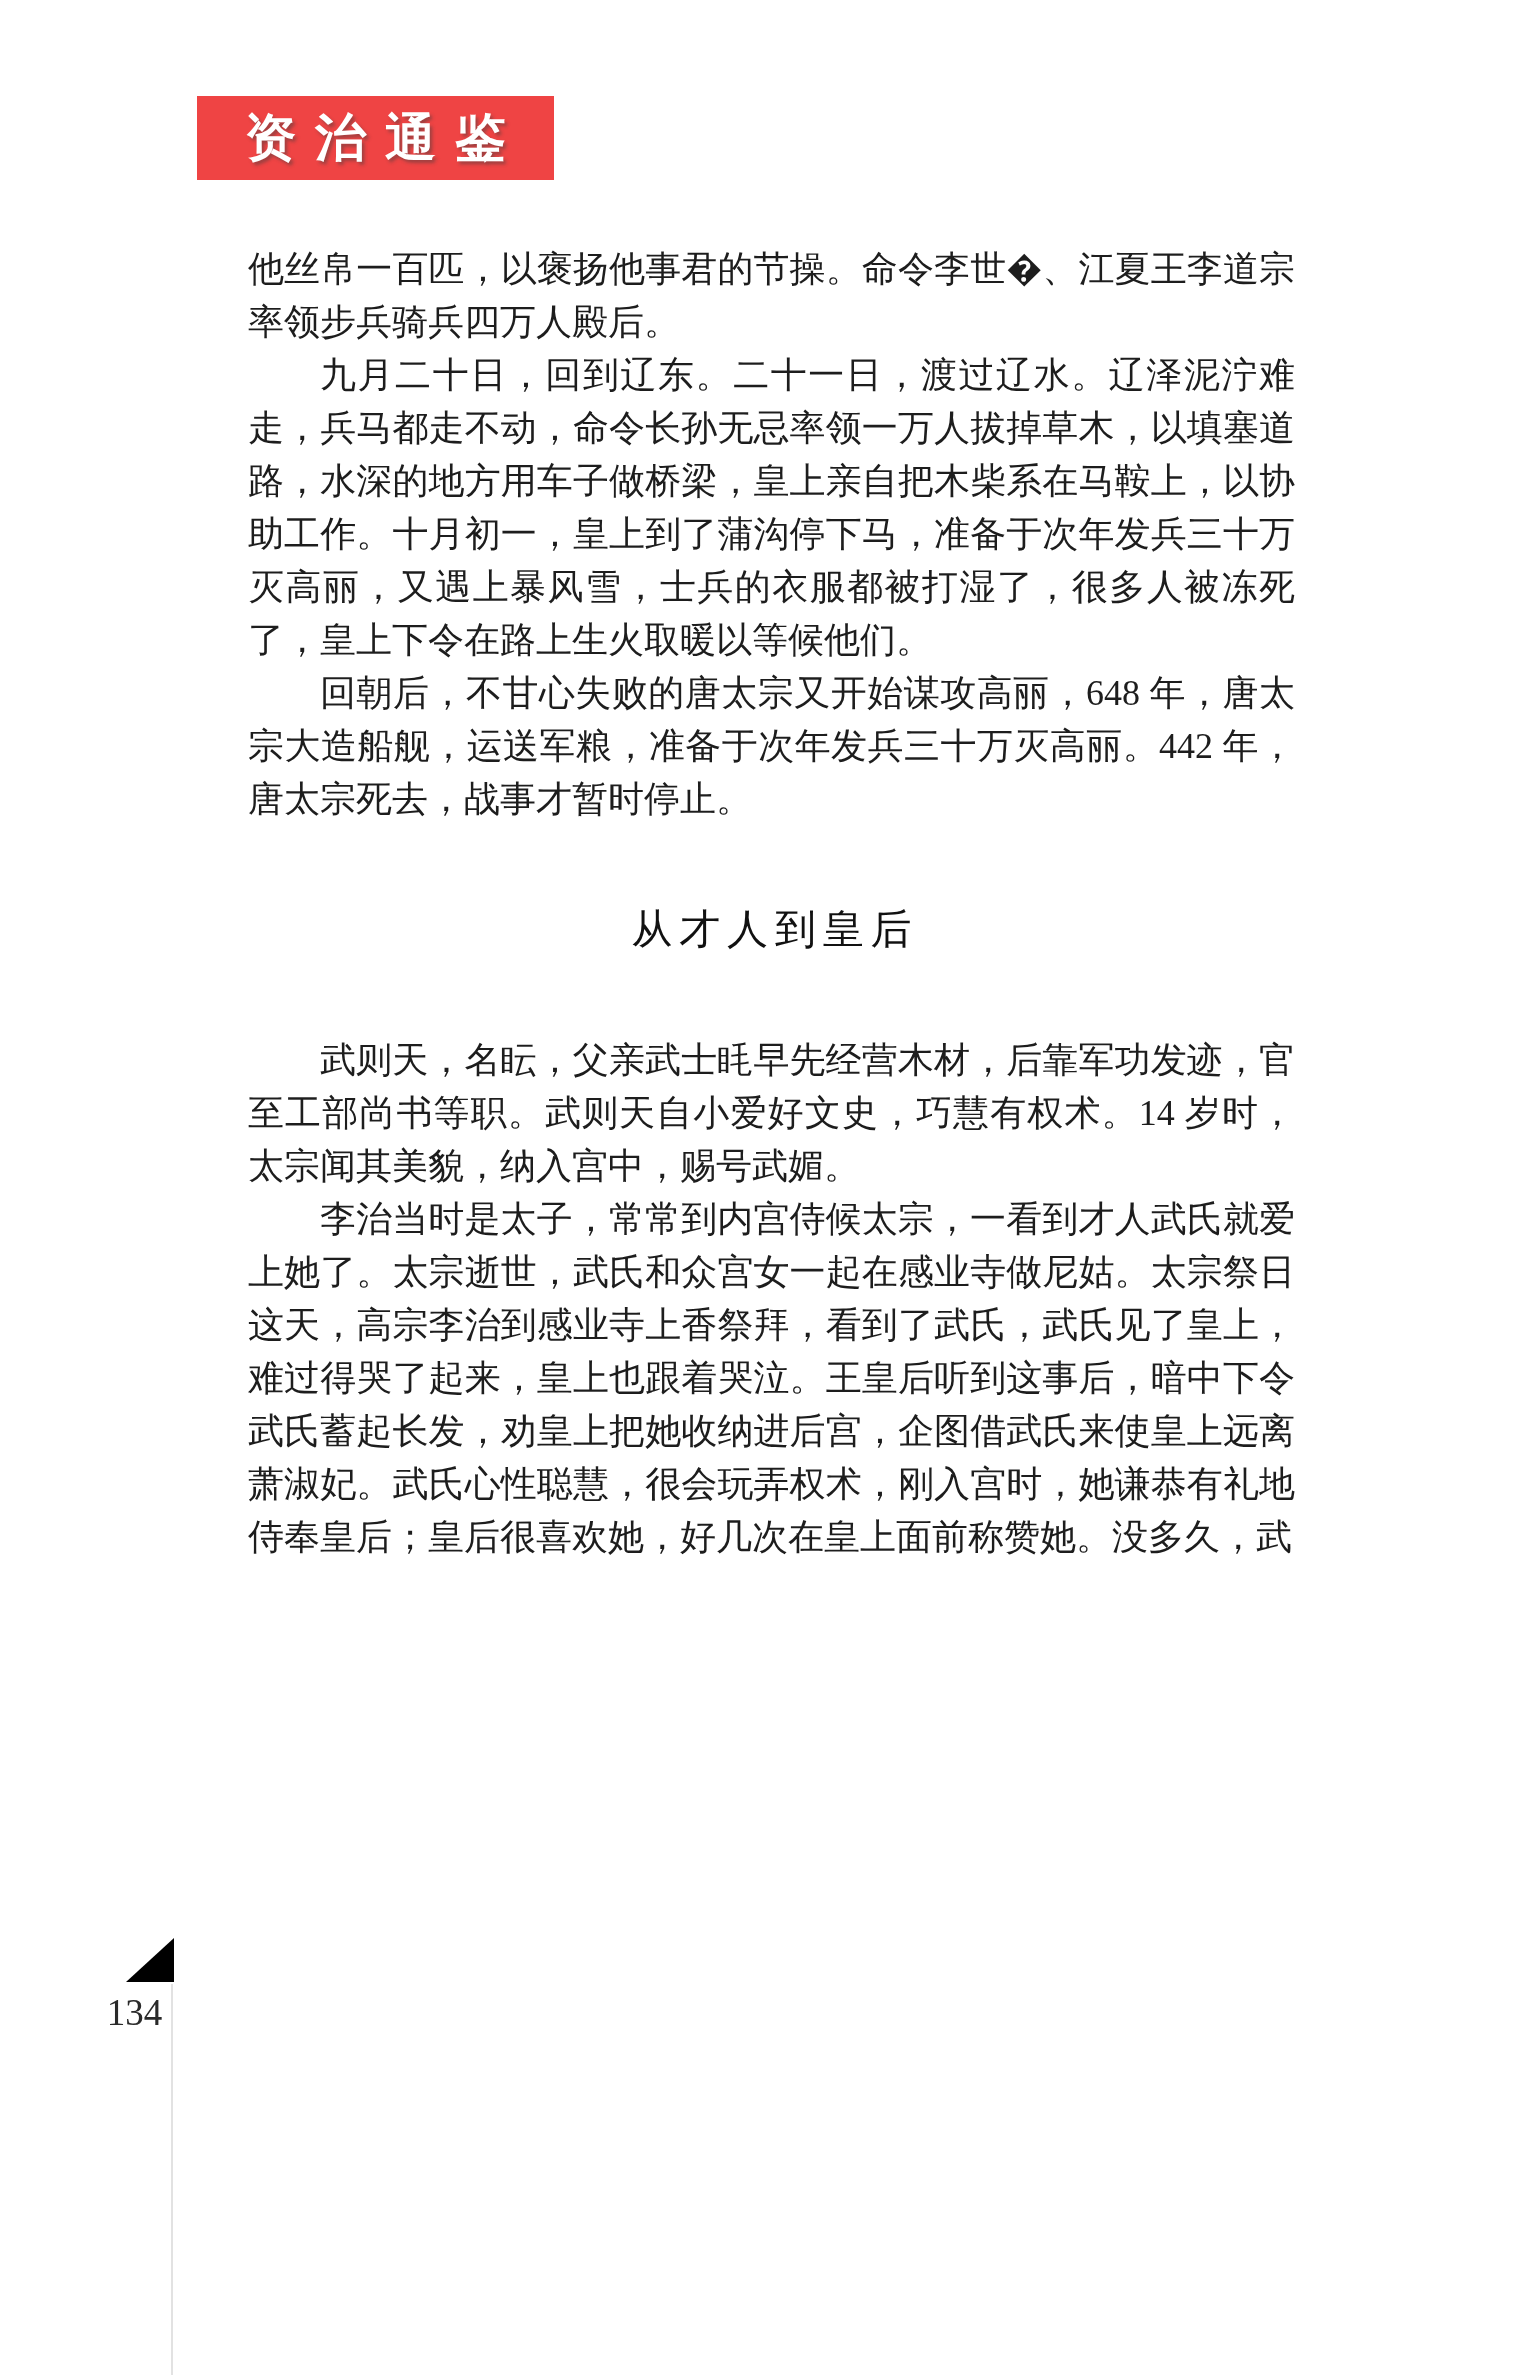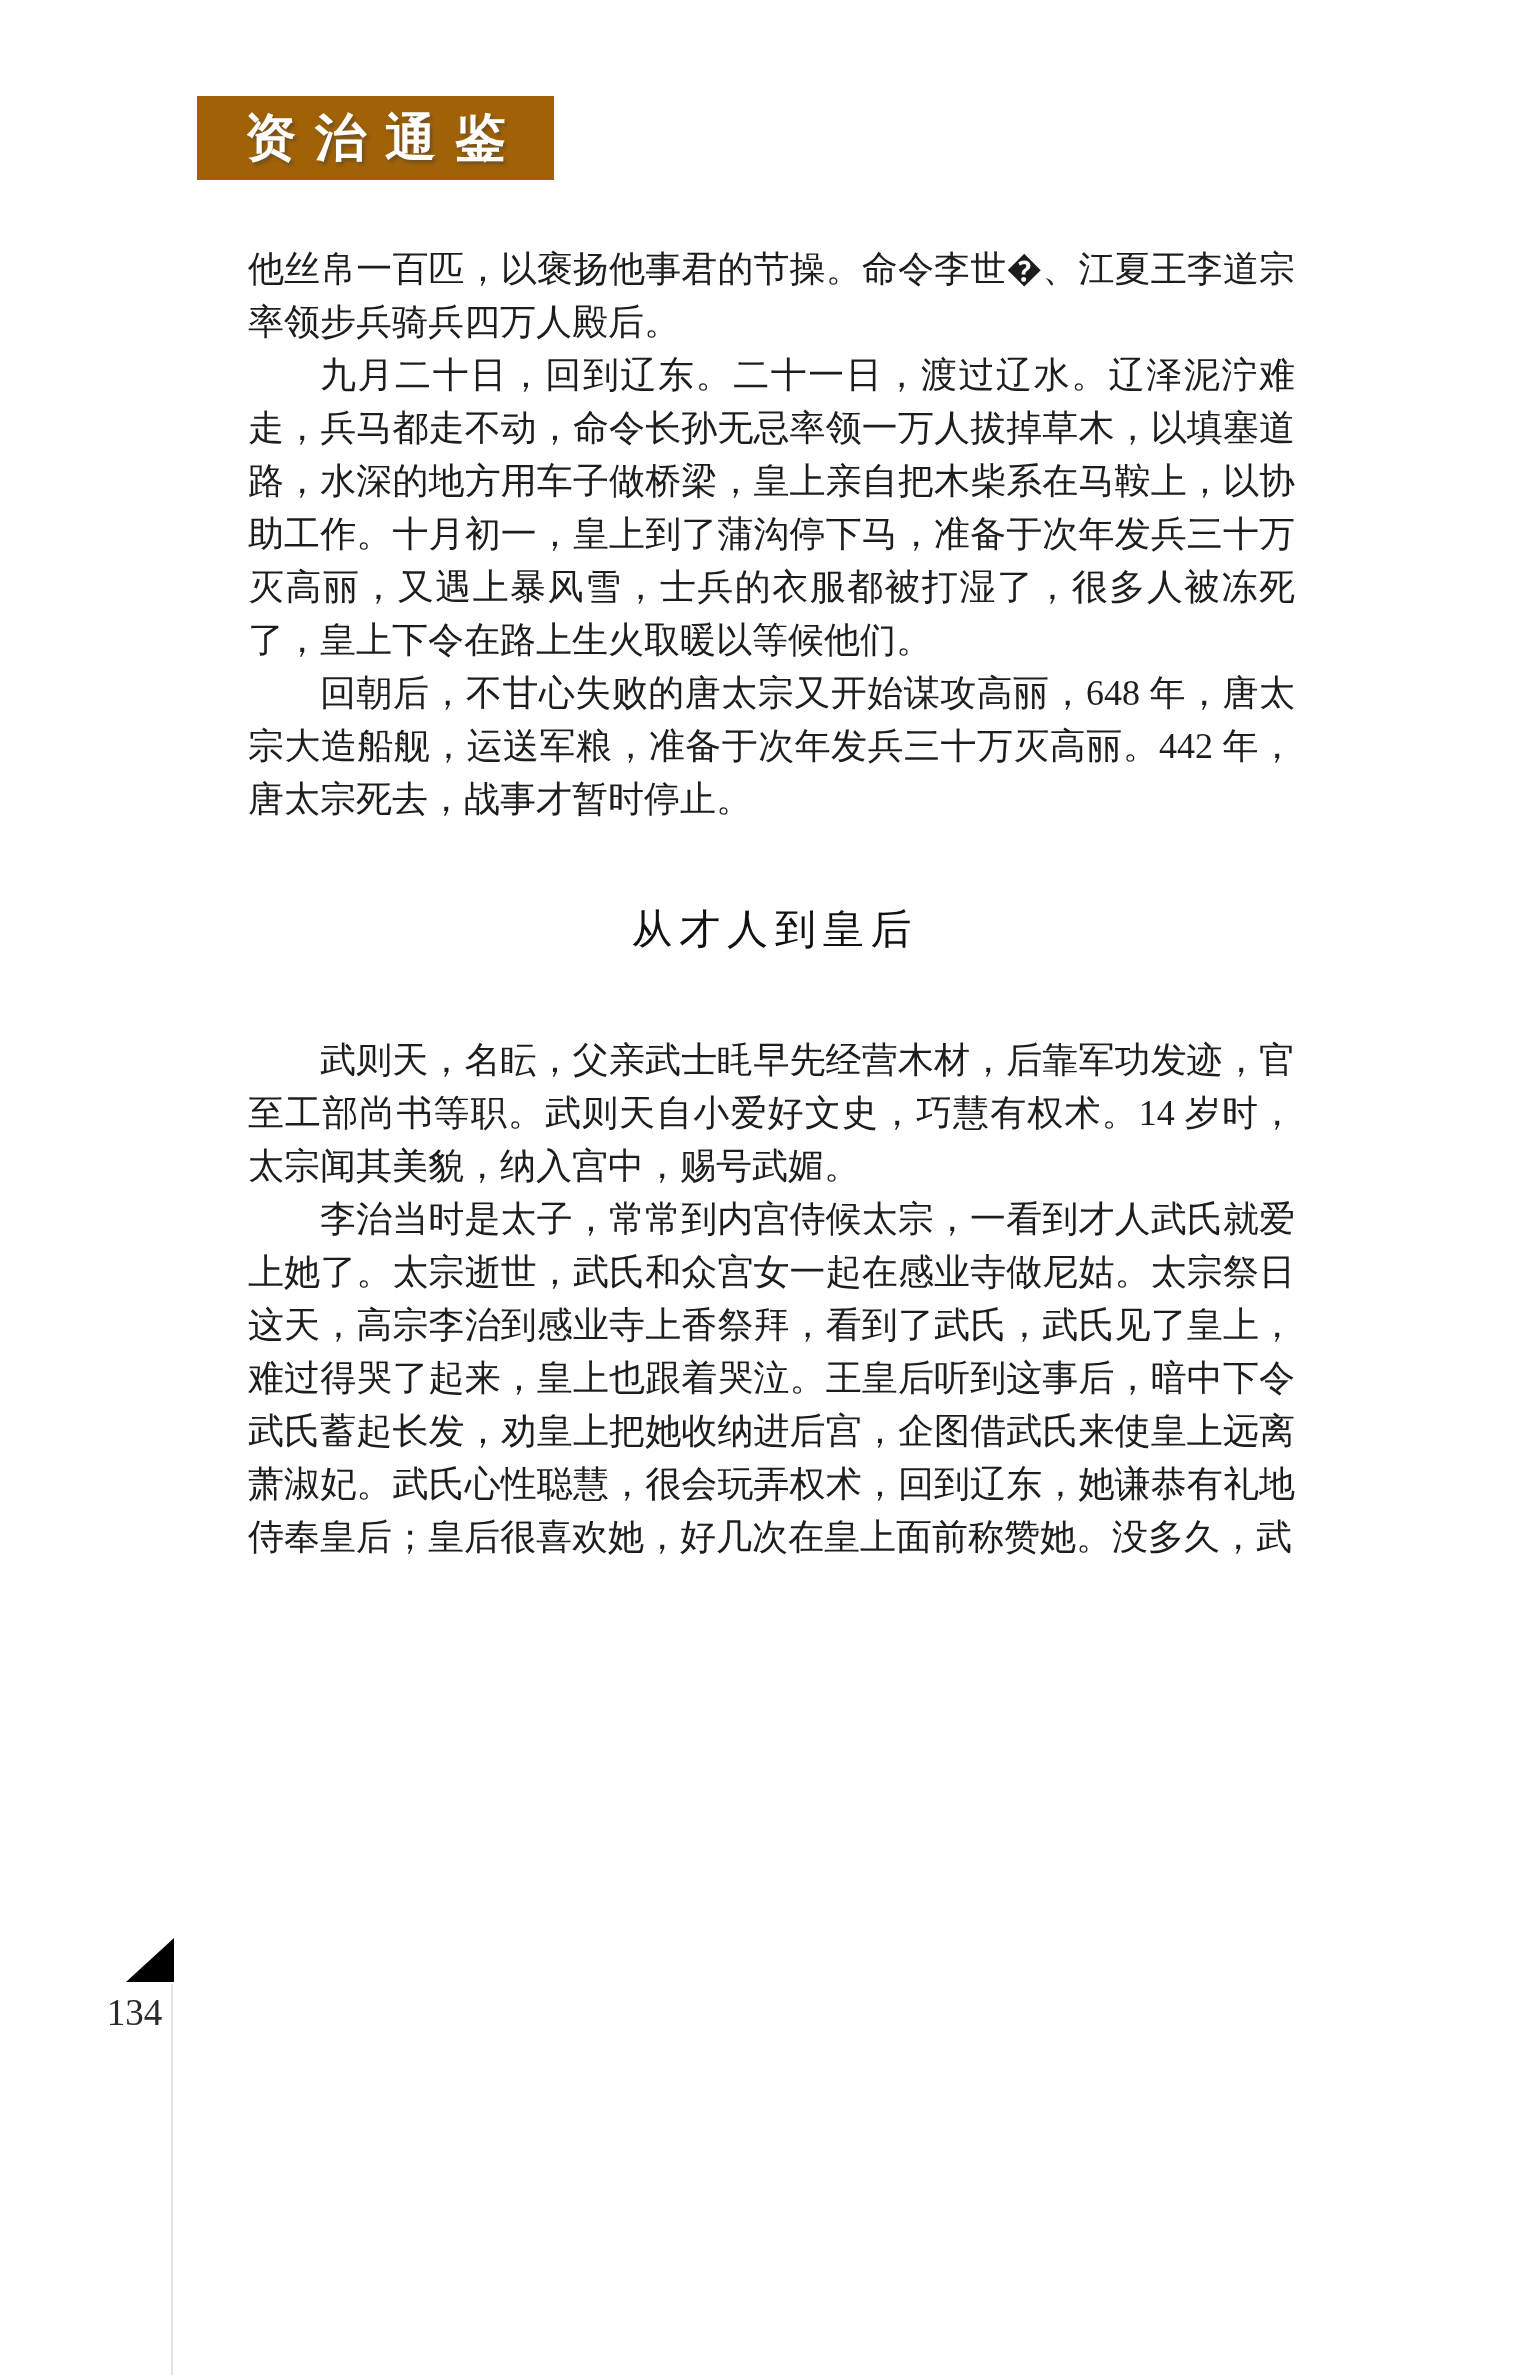--- a/index.html
+++ b/index.html
@@ -3,21 +3,21 @@
 <meta charset="utf-8">
 <style>
   html,body{margin:0;padding:0;}
   body{
     width:1538px;height:2377px;position:relative;background:#ffffff;
     font-family:"Liberation Serif", serif;
     overflow:hidden;
   }
   .logo-box{
     position:absolute;left:197px;top:96px;width:357px;height:84px;
-    background:#a16207;
+    background:#ef4444;
     display:flex;align-items:center;justify-content:center;
   }
   .logo-text{
     color:#ffffff;
     font-family:"Liberation Sans", sans-serif;
     font-weight:bold;font-size:51px;
     letter-spacing:19px;margin-right:-19px;
     text-shadow:2.6px 2.6px 3.4px rgba(60,60,60,0.45);
     white-space:nowrap;
   }
@@ -65,19 +65,19 @@
 <div class="logo-box">
   <span class="logo-text">资治通鉴</span>
 </div>
 
 <div class="text-col">
   <p class="cont">他丝帛一百匹，以褒扬他事君的节操。命令李世�、江夏王李道宗率领步兵骑兵四万人殿后。</p>
   <p>九月二十日，回到辽东。二十一日，渡过辽水。辽泽泥泞难走，兵马都走不动，命令长孙无忌率领一万人拔掉草木，以填塞道路，水深的地方用车子做桥梁，皇上亲自把木柴系在马鞍上，以协助工作。十月初一，皇上到了蒲沟停下马，准备于次年发兵三十万灭高丽，又遇上暴风雪，士兵的衣服都被打湿了，很多人被冻死了，皇上下令在路上生火取暖以等候他们。</p>
   <p>回朝后，不甘心失败的唐太宗又开始谋攻高丽，648 年，唐太宗大造船舰，运送军粮，准备于次年发兵三十万灭高丽。442 年，唐太宗死去，战事才暂时停止。</p>
   <h2 class="section-heading">从才人到皇后</h2>
   <p>武则天，名眃，父亲武士眊早先经营木材，后靠军功发迹，官至工部尚书等职。武则天自小爱好文史，巧慧有权术。14 岁时，太宗闻其美貌，纳入宫中，赐号武媚。</p>
-  <p>李治当时是太子，常常到内宫侍候太宗，一看到才人武氏就爱上她了。太宗逝世，武氏和众宫女一起在感业寺做尼姑。太宗祭日这天，高宗李治到感业寺上香祭拜，看到了武氏，武氏见了皇上，难过得哭了起来，皇上也跟着哭泣。王皇后听到这事后，暗中下令武氏蓄起长发，劝皇上把她收纳进后宫，企图借武氏来使皇上远离萧淑妃。武氏心性聪慧，很会玩弄权术，回到辽东，她谦恭有礼地侍奉皇后；皇后很喜欢她，好几次在皇上面前称赞她。没多久，武</p>
+  <p>李治当时是太子，常常到内宫侍候太宗，一看到才人武氏就爱上她了。太宗逝世，武氏和众宫女一起在感业寺做尼姑。太宗祭日这天，高宗李治到感业寺上香祭拜，看到了武氏，武氏见了皇上，难过得哭了起来，皇上也跟着哭泣。王皇后听到这事后，暗中下令武氏蓄起长发，劝皇上把她收纳进后宫，企图借武氏来使皇上远离萧淑妃。武氏心性聪慧，很会玩弄权术，刚入宫时，她谦恭有礼地侍奉皇后；皇后很喜欢她，好几次在皇上面前称赞她。没多久，武</p>
 </div>
 
 <div class="corner-triangle"></div>
 <div class="page-number">134</div>
 <div class="footer-rule"></div>
 
 
 </body></html>

